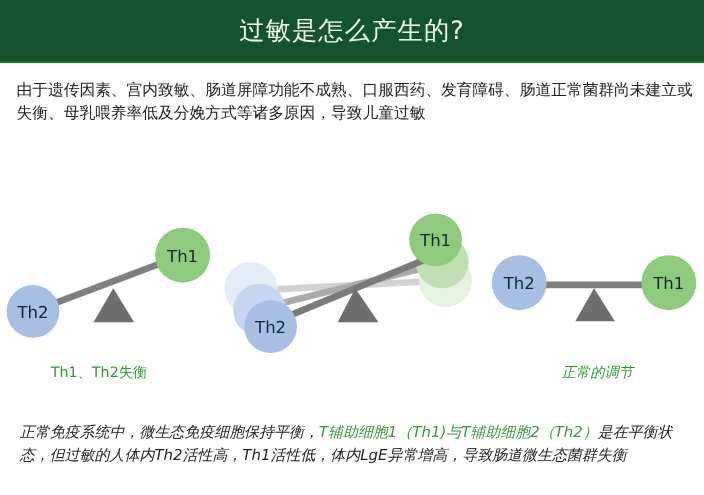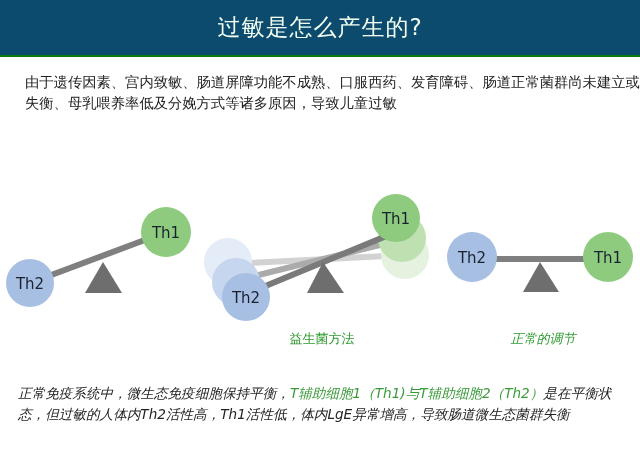--- a/index.html
+++ b/index.html
@@ -2,26 +2,26 @@
 <html><head>
 <meta charset="utf-8">
 <style>
   html, body { margin: 0; padding: 0; }
   body {
     width: 640px; height: 450px; background: #ffffff; position: relative; overflow: hidden;
     font-family: "DejaVu Sans", "Liberation Sans", sans-serif;
   }
   .header {
     position: absolute; left: 0; top: 0; width: 640px; height: 55px;
-    background: #0c4a6e; border-bottom: 2px solid #0a7a0d;
+    background: #14532d; border-bottom: 2px solid #0a7a0d;
     display: flex; align-items: center; justify-content: center;
   }
   .header-title { color: #f2fff0; font-size: 23px; letter-spacing: 1px; }
   .intro {
-    position: absolute; left: 25px; top: 72px; width: 615px;
+    position: absolute; left: 15px; top: 72px; width: 615px;
     font-size: 14.3px; line-height: 21px; color: #222;
   }
   .diagram { position: absolute; left: 0; top: 185px; width: 640px; height: 180px; }
   .scene-label {
     position: absolute; top: 145px; font-size: 13px; color: #2e9a2e;
     transform: translateX(-50%); white-space: nowrap;
   }
   .circle-text { font-family: "DejaVu Sans", sans-serif; font-size: 15px; fill: #1a2230; }
   .footer {
     position: absolute; left: 18px; top: 383px; width: 610px;
@@ -72,19 +72,19 @@
     <g>
       <line x1="472" y1="259" x2="608" y2="259" stroke="#7f7f7f" stroke-width="6"></line>
       <polygon points="540,262 523,292 559,292" fill="#6e6e6e"></polygon>
       <circle cx="472" cy="257" r="25" fill="#a6bfe3"></circle>
       <text x="472" y="263" text-anchor="middle" class="circle-text">Th2</text>
       <circle cx="608" cy="257" r="25" fill="#8fcb7f"></circle>
       <text x="608" y="263" text-anchor="middle" class="circle-text">Th1</text>
     </g>
   </svg>
 
-  <div class="scene-label" style="left:322px;">益生菌方法</div>
+  <div class="scene-label" style="left:90px;">Th1、Th2失衡</div>
   <div class="scene-label" style="left:543px;font-style:italic;">正常的调节</div>
 </div>
 
 <div class="footer">
   <span>正常免疫系统中，微生态免疫细胞保持平衡，</span><span class="hl">T辅助细胞1（Th1)与T辅助细胞2（Th2）</span><span>是在平衡状态，但过敏的人体内Th2活性高，Th1活性低，体内LgE异常增高，导致肠道微生态菌群失衡</span>
 </div>
 
 </body></html>

